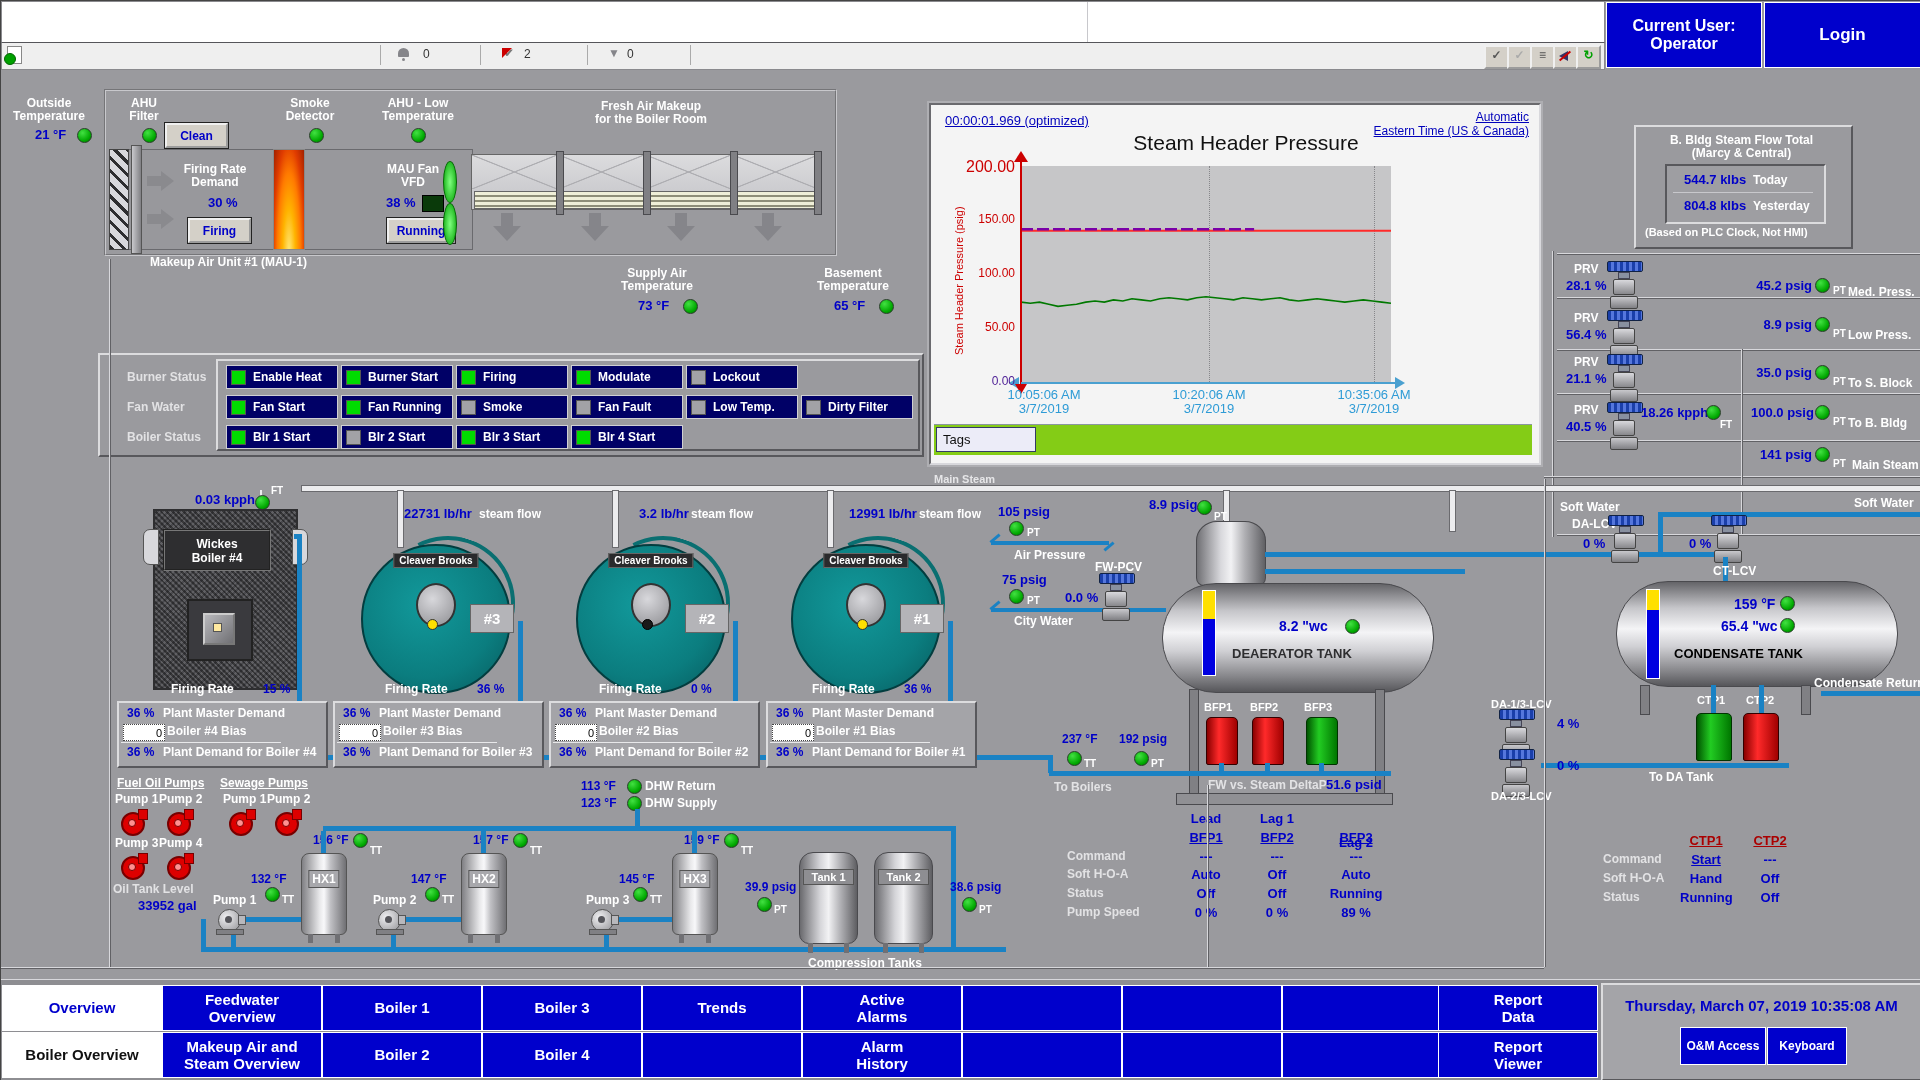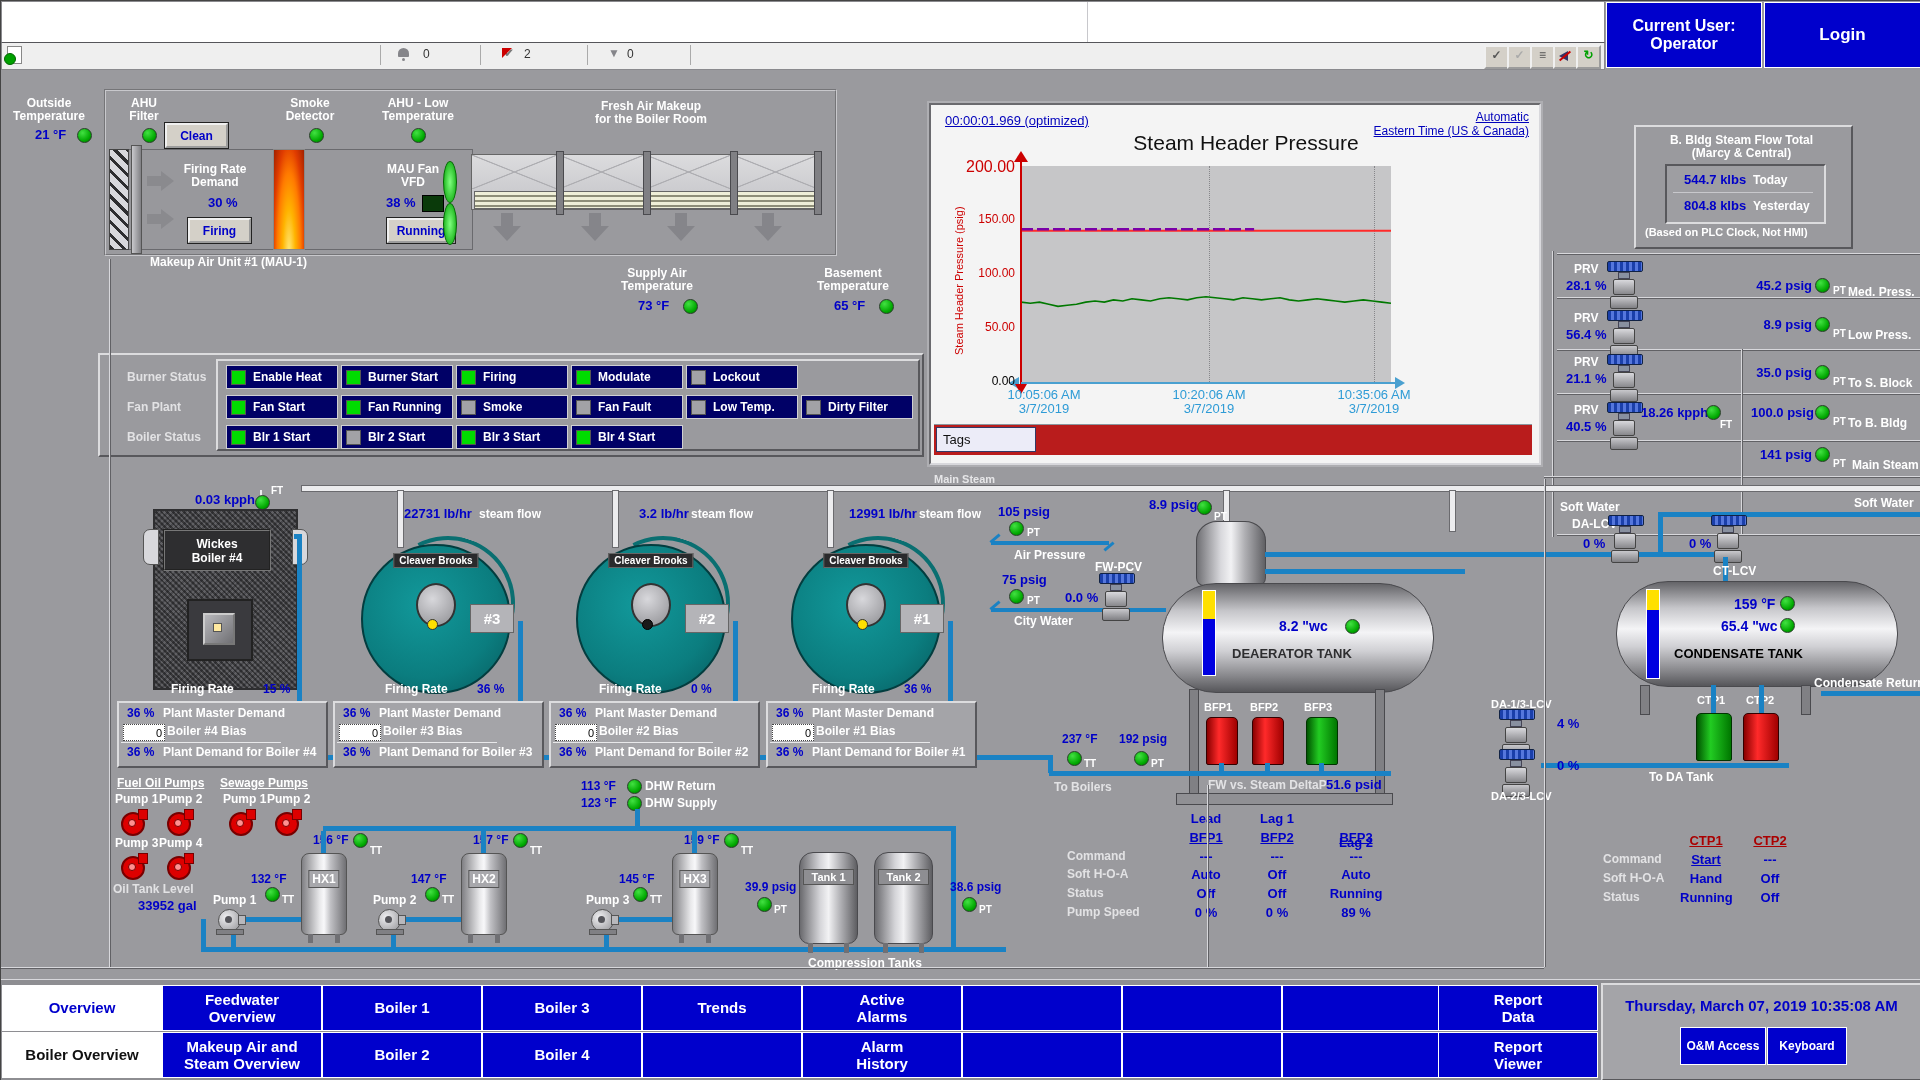--- a/index.html
+++ b/index.html
@@ -221,21 +221,21 @@
   <div class="dot" style="left:682px;top:298px;"></div>
   <div class="t w c" style="left:802px;top:266px;width:100px;">
     <span>Basement</span><br><span>Temperature</span>
   </div>
   <span class="t bv" style="left:833px;top:298px;">65 °F</span>
   <div class="dot" style="left:878px;top:298px;"></div>
 
   <div class="abs raised" style="left:97px;top:352px;width:822px;height:100px;background:#9a9a9e;"></div>
   <div class="abs raised" style="left:215px;top:358px;width:700px;height:88px;background:#9a9a9e;"></div>
   <span class="t g" style="left:126px;top:370px;">Burner Status</span>
-  <span class="t g" style="left:126px;top:400px;">Fan Plant</span>
+  <span class="t g" style="left:126px;top:400px;">Fan Water</span>
   <span class="t g" style="left:126px;top:430px;">Boiler Status</span>
 
   <div class="stbox" style="left:225px;top:364px;">
       <span class="ind on"></span>
       <span class="stlbl">Enable Heat</span>
     </div>
   <div class="stbox" style="left:340px;top:364px;">
       <span class="ind on"></span>
       <span class="stlbl">Burner Start</span>
     </div>
@@ -313,34 +313,34 @@
   <div class="tri" style="left:1013px;top:150px;border-left:7px solid transparent;border-right:7px solid transparent;border-bottom:11px solid #cc0000;"></div>
   <div class="abs" style="left:1020px;top:381px;width:374px;height:2px;background:#4aa0d0;"></div>
   <div class="tri" style="left:1008px;top:376px;border-top:6px solid transparent;border-bottom:6px solid transparent;border-right:10px solid #4aa0d0;"></div>
   <div class="tri" style="left:1394px;top:376px;border-top:6px solid transparent;border-bottom:6px solid transparent;border-left:10px solid #4aa0d0;"></div>
   <div class="tri" style="left:1014px;top:383px;border-left:6px solid transparent;border-right:6px solid transparent;border-top:10px solid #cc0000;"></div>
 
   <span class="t" style="left:950px;top:158px;width:64px;text-align:right;color:#cc0000;font-size:16px;">200.00</span>
   <span class="t" style="left:950px;top:212px;width:64px;text-align:right;color:#cc0000;font-size:12px;">150.00</span>
   <span class="t" style="left:950px;top:266px;width:64px;text-align:right;color:#cc0000;font-size:12px;">100.00</span>
   <span class="t" style="left:950px;top:320px;width:64px;text-align:right;color:#cc0000;font-size:12px;">50.00</span>
-  <span class="t" style="left:950px;top:374px;width:64px;text-align:right;color:#000000;font-size:12px;">0.00</span>
+  <span class="t" style="left:950px;top:374px;width:64px;text-align:right;color:#4c1d95;font-size:12px;">0.00</span>
   <div class="abs" style="left:952px;top:190px;height:180px;writing-mode:vertical-rl;transform:rotate(180deg);color:#cc0000;font-size:11px;text-align:center;">Steam Header Pressure (psig)</div>
 
   <div class="t c" style="left:983px;top:387px;width:120px;color:#2e9bd6;font-size:13px;">
     <span>10:05:06 AM</span><br><span>3/7/2019</span>
   </div>
   <div class="t c" style="left:1148px;top:387px;width:120px;color:#2e9bd6;font-size:13px;">
     <span>10:20:06 AM</span><br><span>3/7/2019</span>
   </div>
   <div class="t c" style="left:1313px;top:387px;width:120px;color:#2e9bd6;font-size:13px;">
     <span>10:35:06 AM</span><br><span>3/7/2019</span>
   </div>
 
-  <div class="abs" style="left:933px;top:423px;width:598px;height:30px;background:#b91c1c;border-top:1px solid #8a969e;">
+  <div class="abs" style="left:933px;top:423px;width:598px;height:30px;background:#84cc16;border-top:1px solid #8a969e;">
     <div class="abs" style="left:2px;top:2px;width:100px;height:25px;background:#ecECF8;background:#ececf8;border:1px solid #333a66;color:#111;font-size:13px;padding-left:6px;box-sizing:border-box;display:flex;align-items:center;">
         <span>Tags</span>
       </div>
   </div>
 
   <div class="abs raised" style="left:1633px;top:124px;width:215px;height:120px;background:#9a9a9e;"></div>
   <div class="t w c" style="left:1638px;top:133px;width:205px;">
     <span>B. Bldg Steam Flow Total</span><br><span>(Marcy &amp; Central)</span>
   </div>
   <div class="abs sunken" style="left:1664px;top:163px;width:157px;height:56px;background:#9e9ea2;"></div>

